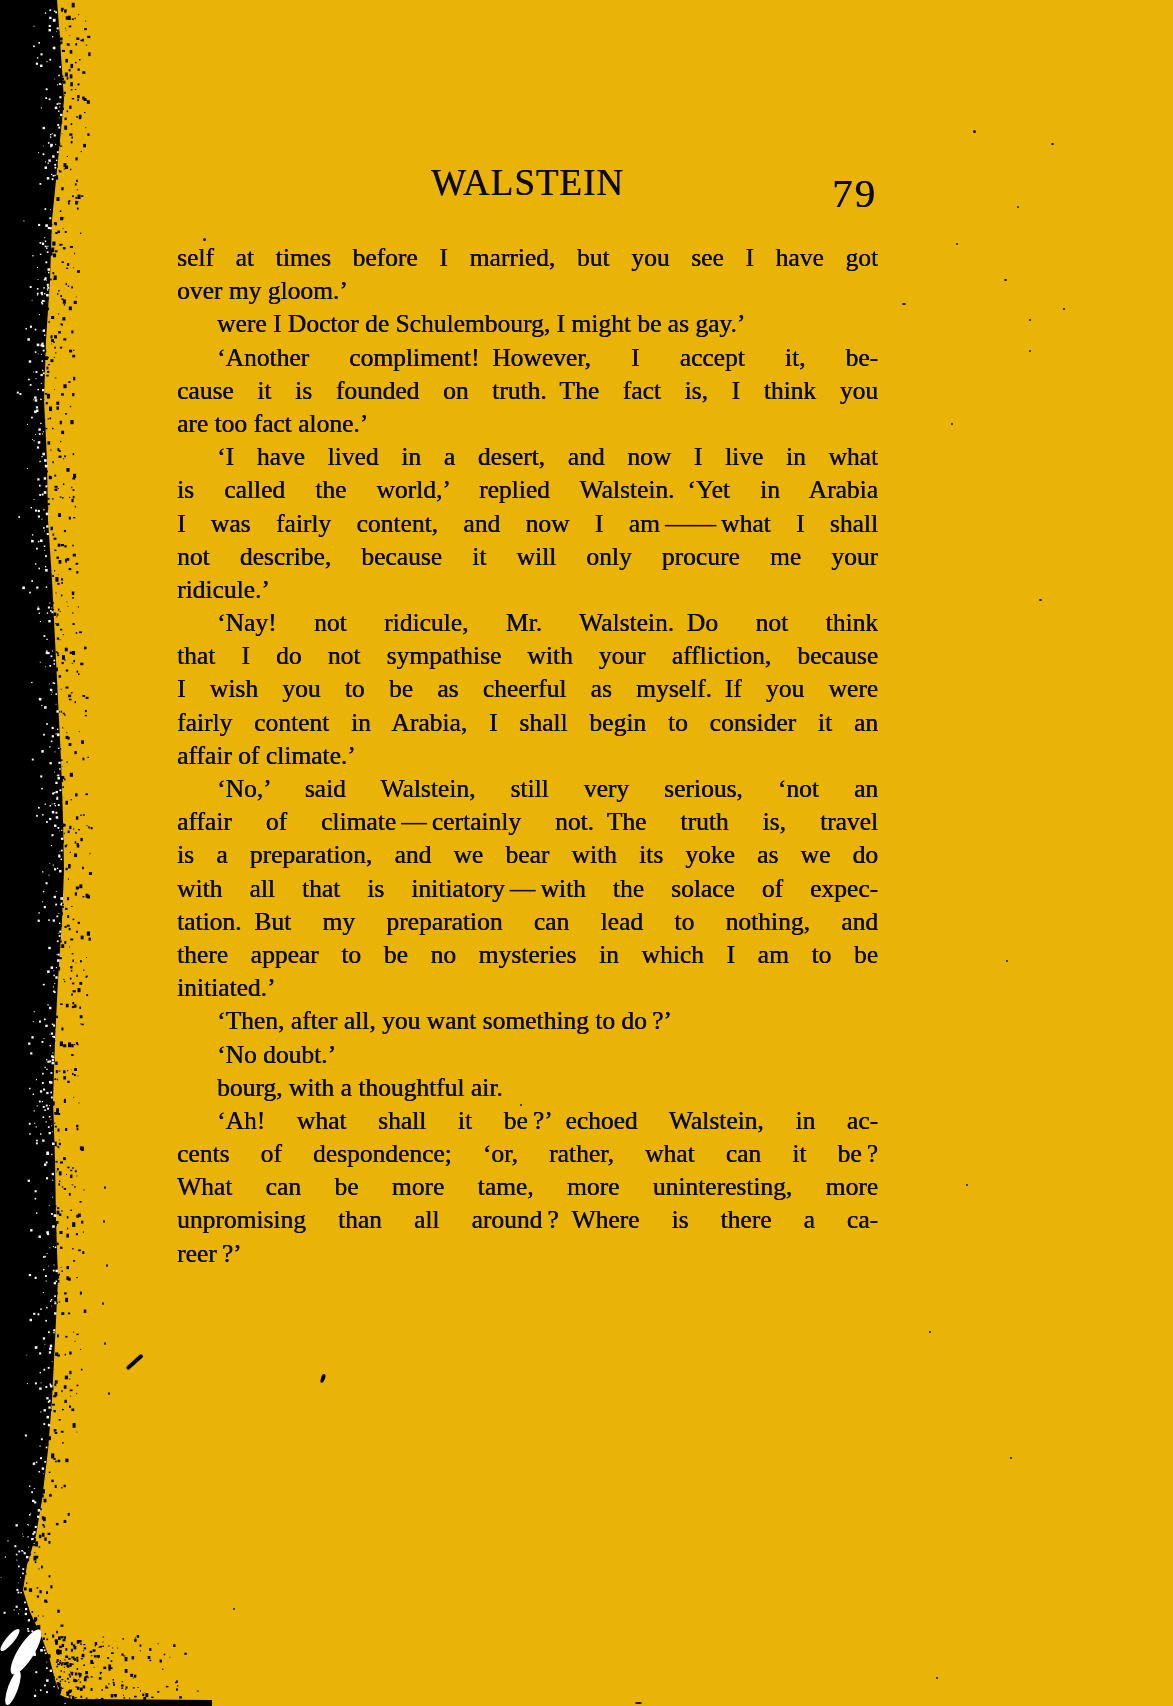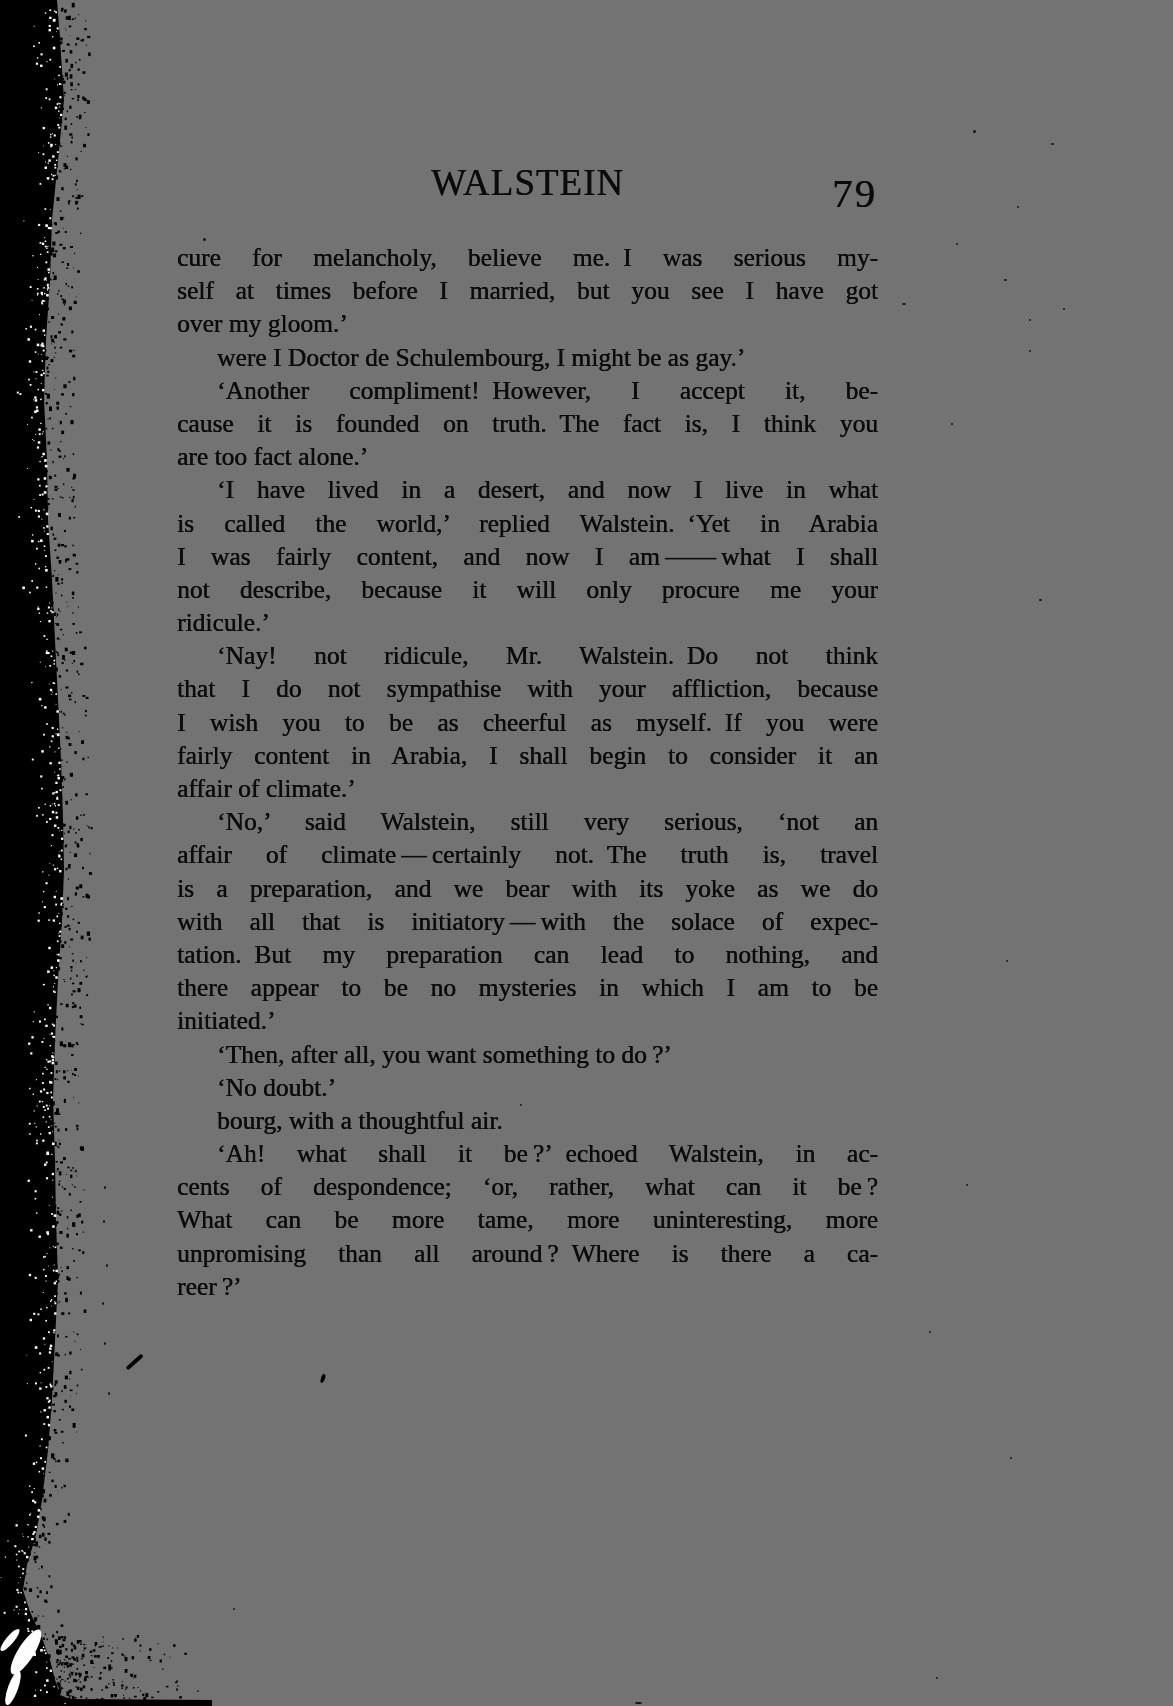--- a/index.html
+++ b/index.html
@@ -1,19 +1,19 @@
 <!DOCTYPE html>
 <html><head>
 <meta charset="utf-8">
 <style>
   html,body{margin:0;padding:0;background:#e8e8e8;}
   .page{
     position:relative;
     width:1173px;height:1706px;
-    background:#737373;
+    background:#eab308;
     overflow:hidden;
     font-family:"Liberation Serif","DejaVu Serif",serif;
     color:#0b0b0b;
   }
   .scan-noise{position:absolute;left:0;top:0;pointer-events:none;}
   .running-head{
     position:absolute;
     left:177px;top:164px;width:701px;
     text-align:center;
     font-size:37px;line-height:1;
@@ -2396,21 +2396,20 @@
       <ellipse cx="13" cy="1688" rx="18" ry="5" fill="#fefefe" transform="rotate(-70 13 1688)"></ellipse>
       <ellipse cx="10" cy="1640" rx="14" ry="4" fill="#fefefe" transform="rotate(-50 10 1640)"></ellipse>
     </svg>
 
   <div class="running-head">WALSTEIN</div>
 
   <div class="page-number">79</div>
 
   <div class="page-body" id="page-body">
       <div class="para">
-        <div class="tline">cure for melancholy, believe me. I was serious my-</div>
         <div class="tline">self at times before I married, but you see I have got</div>
         <div class="tline lastline">over my gloom.’</div>
       </div>
       <div class="para indent">
         <div class="tline lastline">were I Doctor de Schulembourg, I might be as gay.’</div>
       </div>
       <div class="para indent">
         <div class="tline">‘Another compliment! However, I accept it, be-</div>
         <div class="tline">cause it is founded on truth. The fact is, I think you</div>
         <div class="tline lastline">are too fact alone.’</div>

